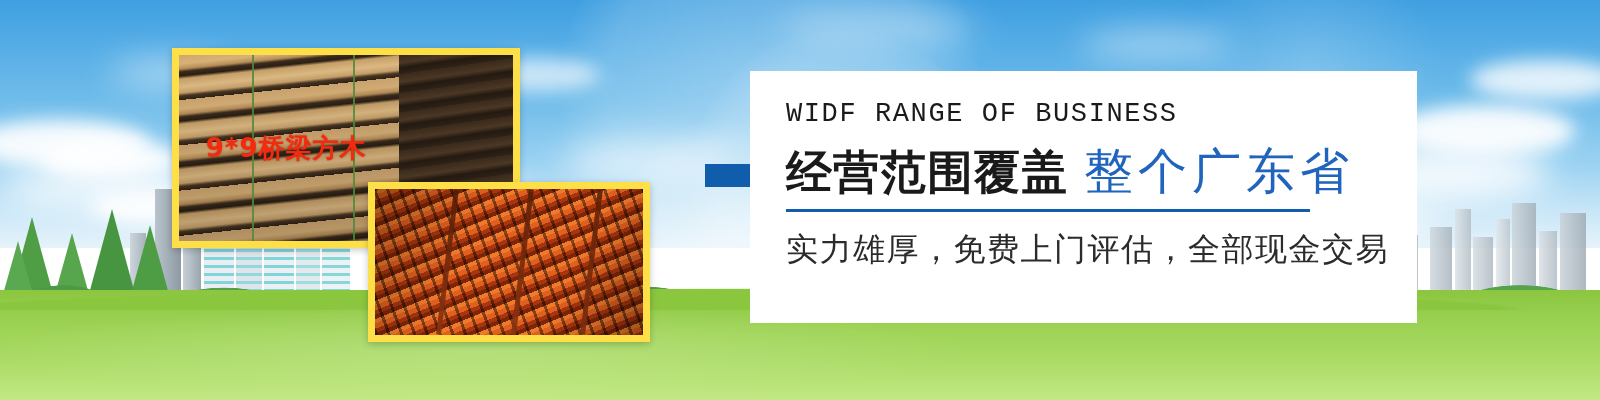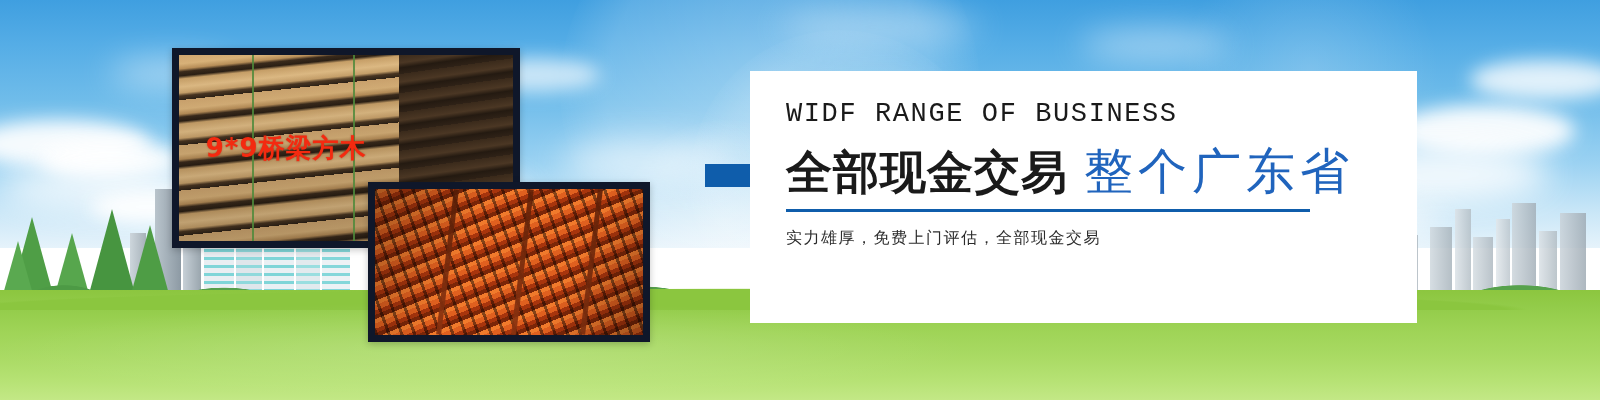--- a/index.html
+++ b/index.html
@@ -70,21 +70,21 @@
   .grass::before {
     content:""; position:absolute; left:0; right:0; top:-14px; height:34px;
     background:radial-gradient(ellipse 1100px 30px at 46% 100%, #8bc63f 0%, #8bc63f 70%, transparent 72%);
   }
   .grass-shade {
     position:absolute; left:0; right:0; bottom:0; height:110px;
     background:radial-gradient(ellipse 700px 70px at 30% 55%, rgba(255,255,255,.16) 0%, rgba(255,255,255,0) 70%);
   }
 
   
-  .photo { position:absolute; background:#0f172a; box-shadow:0 2px 7px rgba(0,0,0,.22); }
+  .photo { position:absolute; background:#fde047; box-shadow:0 2px 7px rgba(0,0,0,.22); }
   .photo .inner { position:absolute; inset:7px; overflow:hidden; }
 
   .photo1 { left:172px; top:48px; width:348px; height:200px; }
   .timber {
     position:absolute; inset:0;
     background:
       linear-gradient(176deg, rgba(0,0,0,0) 0%, rgba(0,0,0,.18) 100%),
       repeating-linear-gradient(174deg,
          #cfa670 0px, #d9b279 9px,
          #b98f59 14px, #3b2b1c 17px, #2b1f14 21px,
@@ -154,21 +154,21 @@
   }
   .headline .h-black { color:#1a1a1a; font-weight:bold; letter-spacing:1px; }
   .headline .h-blue  { color:#2064bd; font-weight:400; letter-spacing:5px; font-size:49px; margin-left:16px; }
 
   .divider {
     margin-top:12px; width:524px; height:3px; background:#0f5dab;
   }
   .subtitle {
     margin-top:16px;
     font-family:"DejaVu Sans", sans-serif;
-    font-size:16px; color:#2b2b2b; letter-spacing:1.5px; white-space:nowrap;
+    font-size:32px; color:#2b2b2b; letter-spacing:1.5px; white-space:nowrap;
   }
 </style>
 </head>
 <body>
 
 <div class="banner">
 
   <div class="sky">
     <div class="bokeh bk1"></div>
     <div class="bokeh bk2"></div>
@@ -248,21 +248,21 @@
     </div>
   </div>
 
   <div class="accent-bar"></div>
 
   <div class="panel">
     <div class="panel-inner">
       <div class="eyebrow">WIDF RANGE OF BUSINESS</div>
 
       <div class="headline">
-        <span class="h-black">全部现金交易</span><span class="h-blue">整个广东省</span>
+        <span class="h-black">经营范围覆盖</span><span class="h-blue">整个广东省</span>
       </div>
 
       <div class="divider"></div>
 
       <div class="subtitle">实力雄厚，免费上门评估，全部现金交易</div>
     </div>
   </div>
 
 </div>
 

